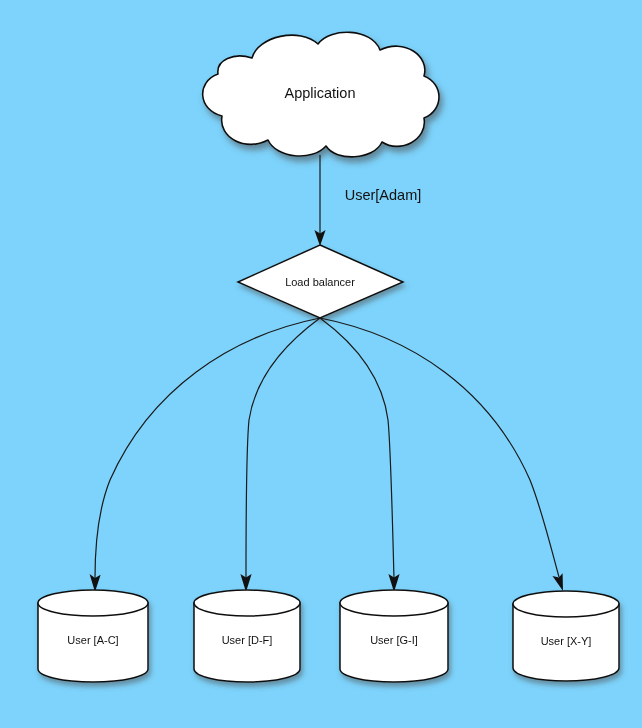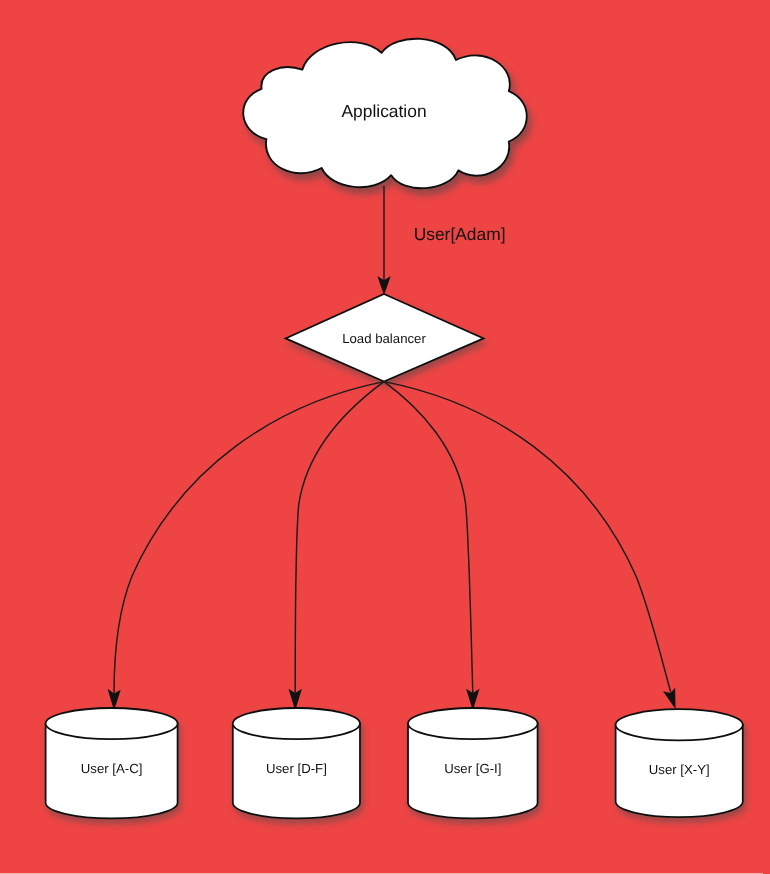--- a/index.html
+++ b/index.html
@@ -10,21 +10,21 @@
   body {
     width: 642px;
     height: 728px;
     font-family: "Liberation Sans", sans-serif;
     overflow: hidden;
   }
   #diagram-root {
     position: relative;
     width: 642px;
     height: 728px;
-    background: #ef4444;
+    background: #7dd3fc;
   }
   svg.diagram-canvas {
     display: block;
     width: 642px;
     height: 728px;
   }
   .shape-fill {
     fill: #ffffff;
   }
   .node-label {

